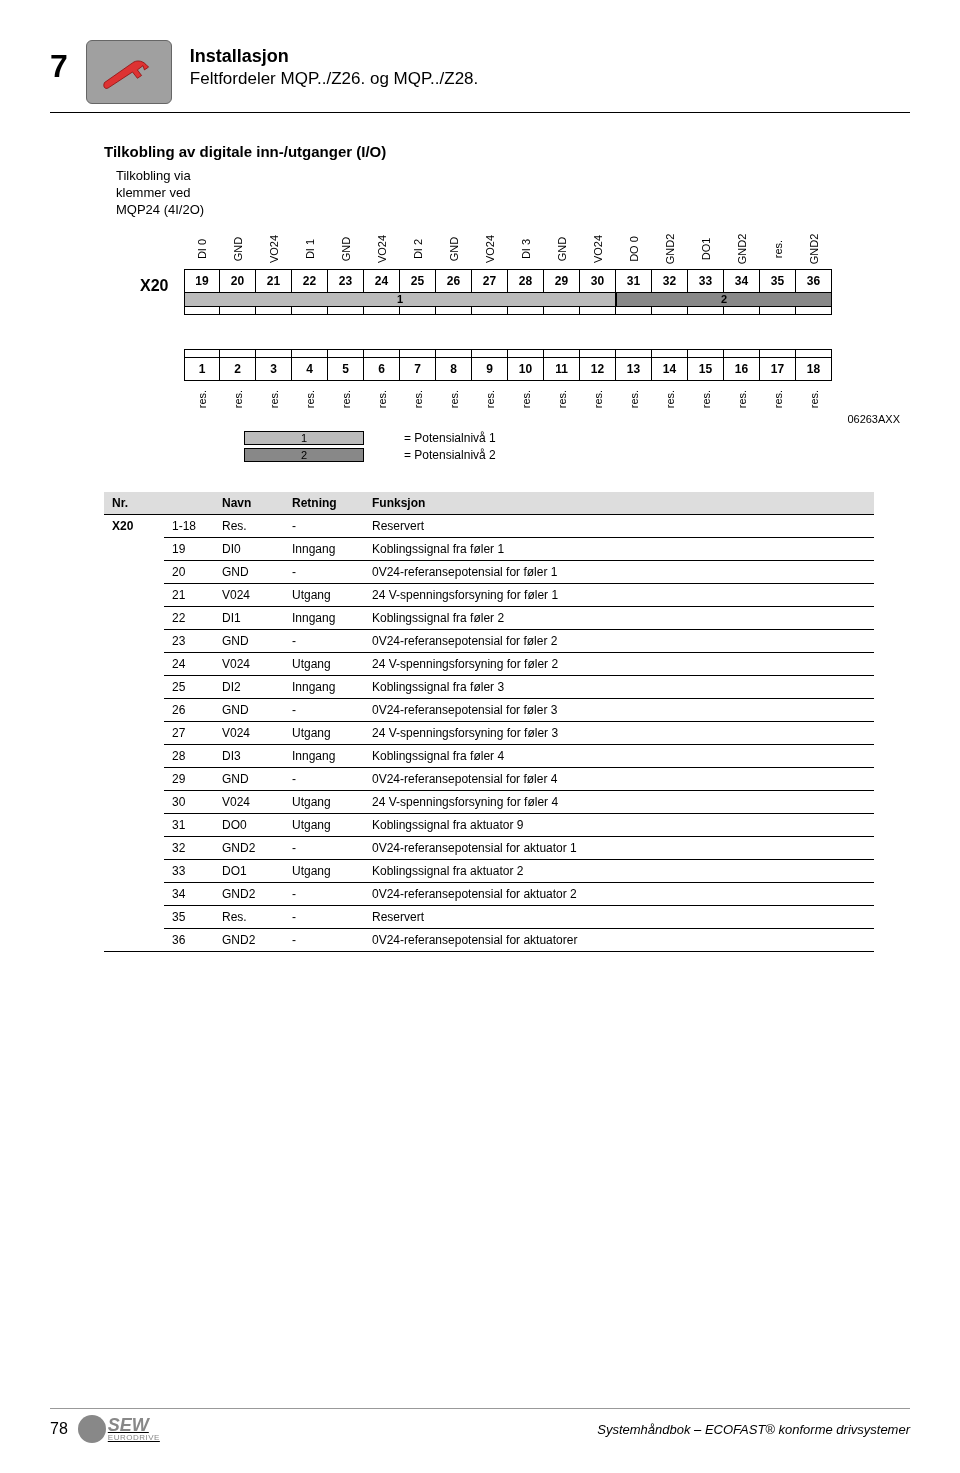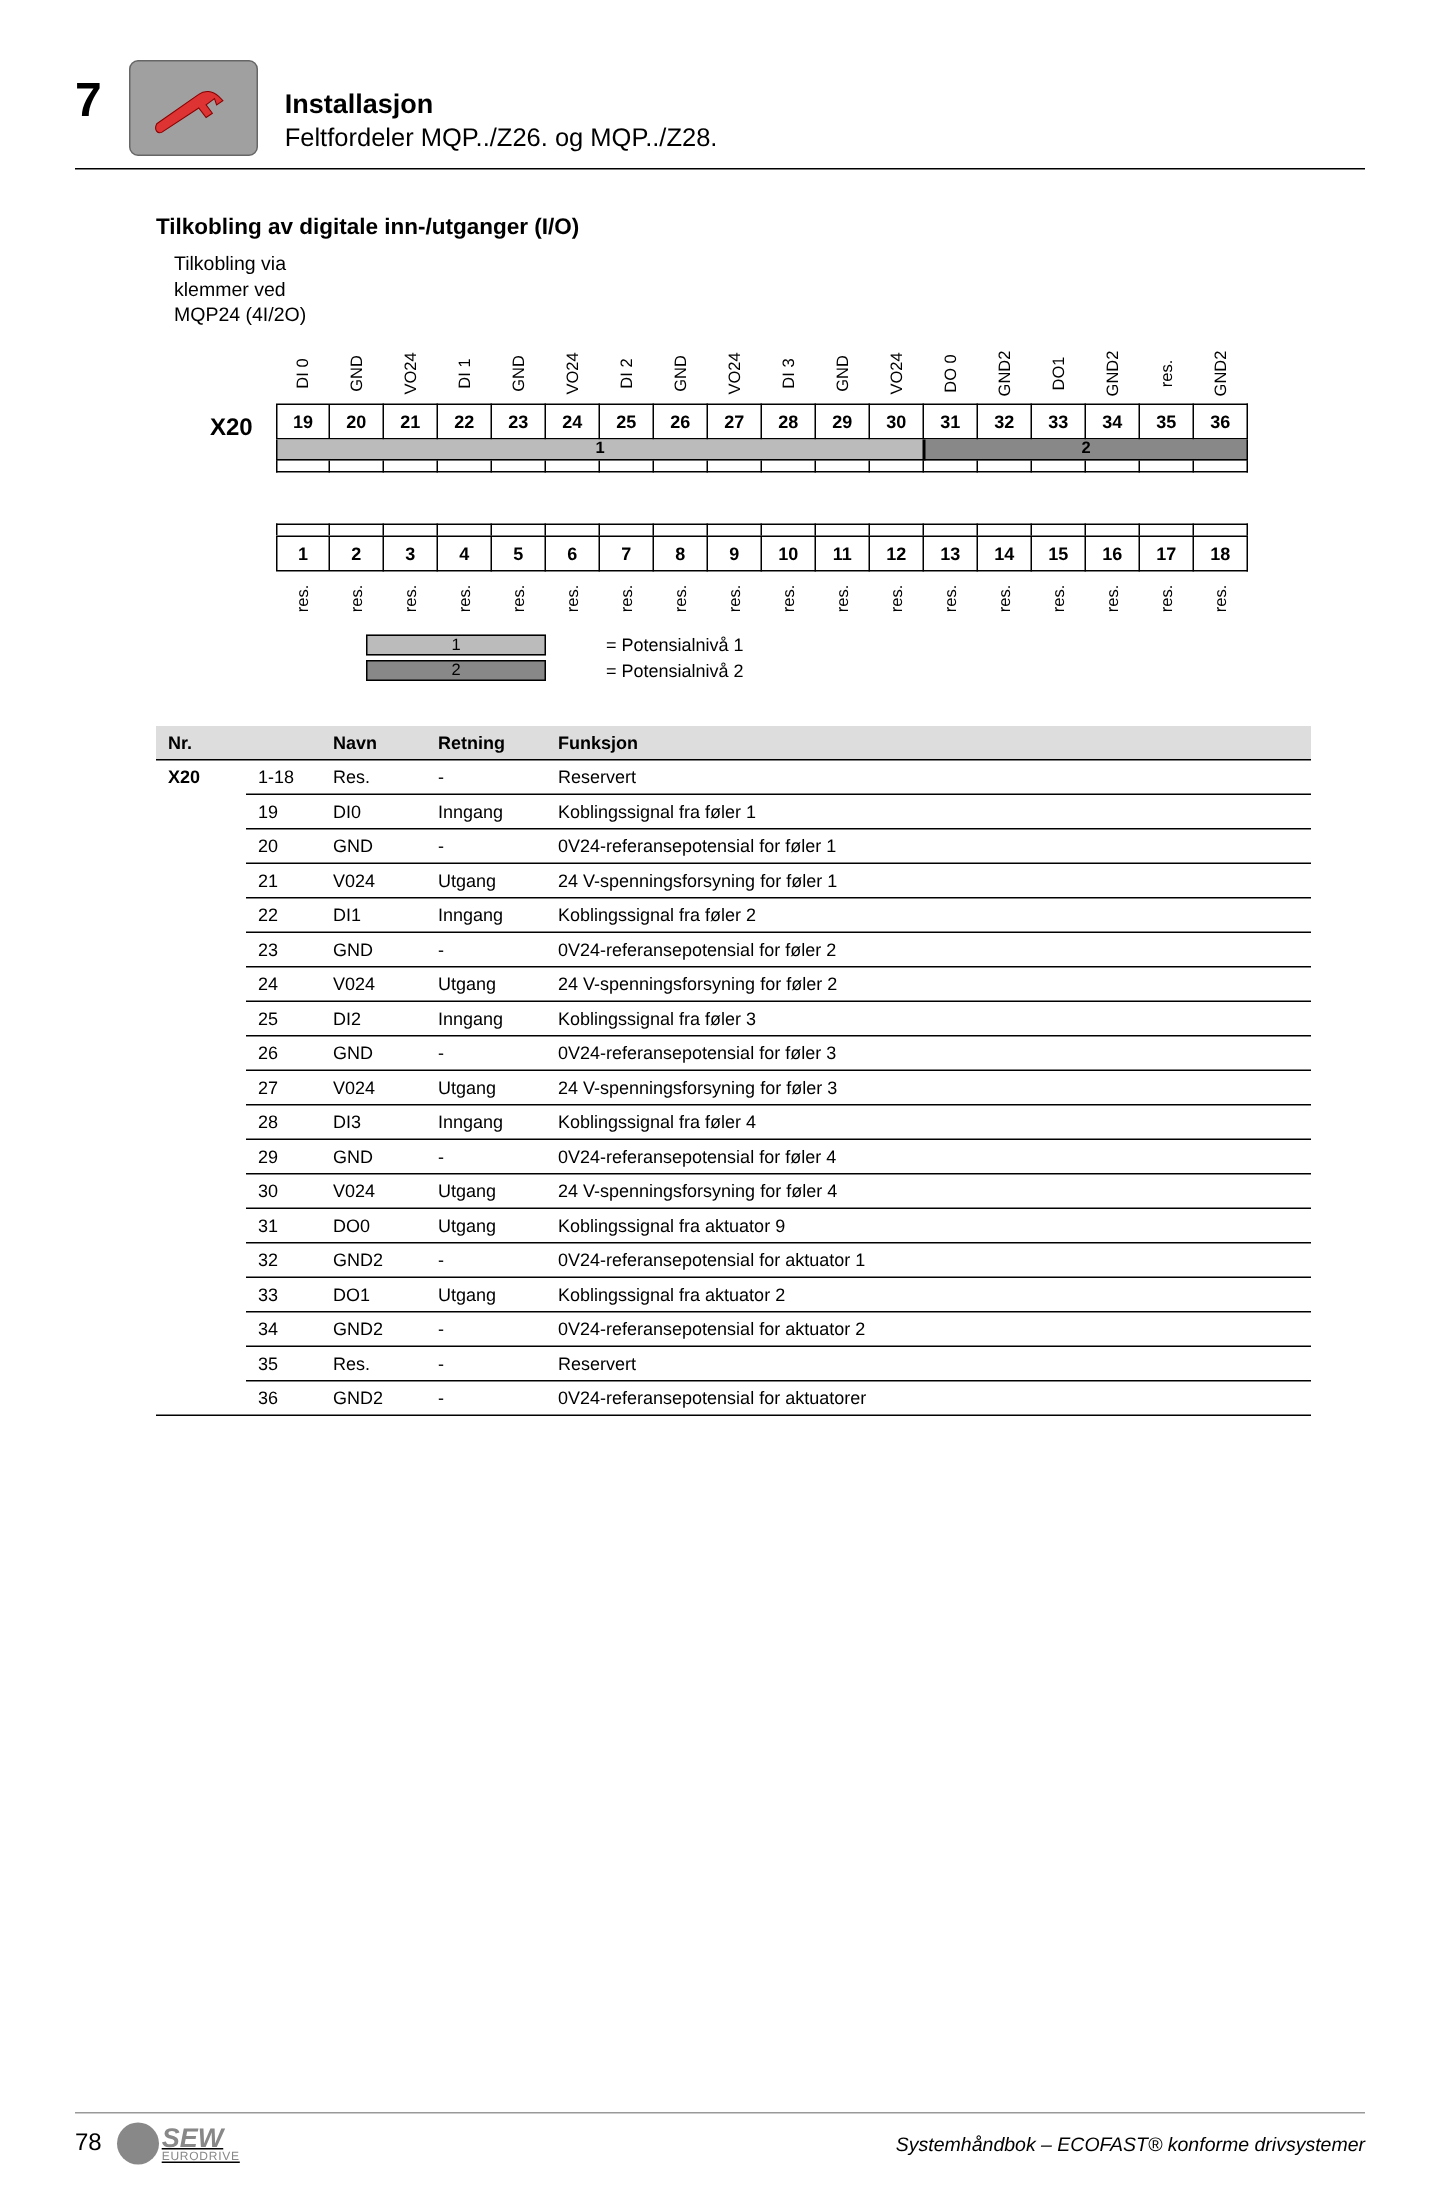--- a/index.html
+++ b/index.html
@@ -2,21 +2,21 @@
 <html><head>
 <meta charset="utf-8">
 <style>
   * { box-sizing: border-box; margin: 0; padding: 0; }
   body { font-family: Arial, Helvetica, sans-serif; font-size: 13px; color: #000; background: #fff; width: 960px; margin: 0 auto; }
   .page { padding: 40px 50px 30px 50px; position: relative; min-height: 1473px; }
   .header-row { display: flex; align-items: flex-start; gap: 18px; margin-bottom: 8px; }
   .page-num { font-size: 32px; font-weight: bold; margin-top: 8px; }
   .wrench-box { width: 86px; height: 64px; background: #a0a0a0; border: 1px solid #666; border-radius: 6px; display: flex; align-items: center; justify-content: center; }
   .wrench-box svg { width: 70px; height: 50px; }
-  .header-titles { padding-top: 6px; margin-top: 13px; }
+  .header-titles { padding-top: 6px; }
   .header-titles .t1 { font-weight: bold; font-size: 18px; }
   .header-titles .t2 { font-size: 17px; margin-top: 2px; }
   .hr { border: 0; border-top: 1px solid #000; margin: 6px 0 30px 0; }
   .content { padding-left: 54px; }
   .sec-title { font-weight: bold; font-size: 15px; margin-bottom: 8px; }
   .sub-title { font-size: 13px; line-height: 1.3; }
   .diagram-wrap { position: relative; margin-top: 10px; }
   .label-row { display: flex; margin-left: 80px; }
   .label-row .vlabel { width: 36px; text-align: center; font-size: 11px; transform: rotate(-90deg); transform-origin: center; height: 40px; line-height: 40px; white-space: nowrap; }
   .x20-label { position: absolute; left: 36px; top: 48px; font-weight: bold; font-size: 16px; }
@@ -213,20 +213,21 @@
           <div class="vlabel">res.</div>
           <div class="vlabel">res.</div>
           <div class="vlabel">res.</div>
           <div class="vlabel">res.</div>
           <div class="vlabel">res.</div>
           <div class="vlabel">res.</div>
           <div class="vlabel">res.</div>
           <div class="vlabel">res.</div>
           <div class="vlabel">res.</div>
         </div>
+      <div class="ref-code">06263AXX</div>
     </div>
 
     <div class="legend">
       <div class="legend-row">
         <div class="legend-swatch legend-gray">1</div>
         <span>= Potensialnivå 1</span>
       </div>
       <div class="legend-row">
         <div class="legend-swatch legend-dark">2</div>
         <span>= Potensialnivå 2</span>

